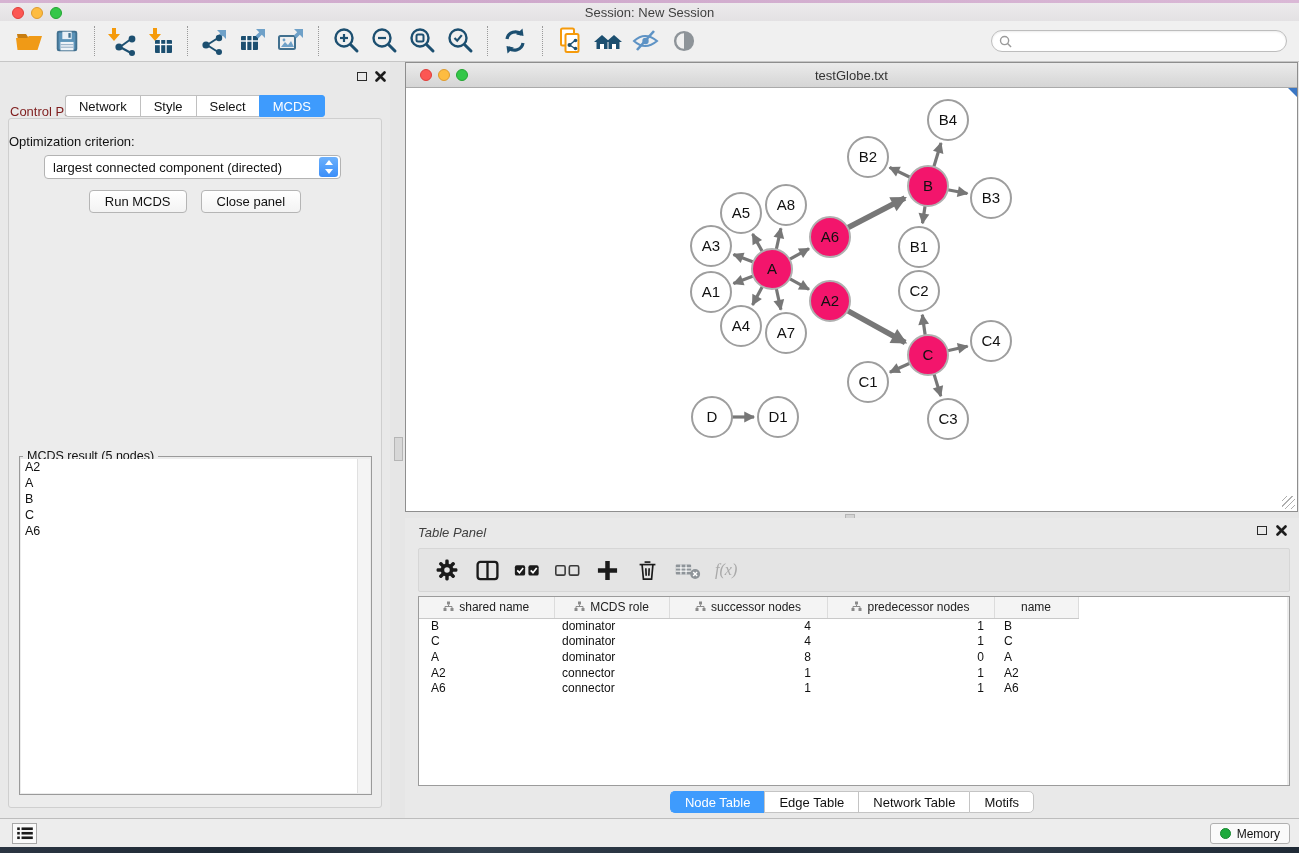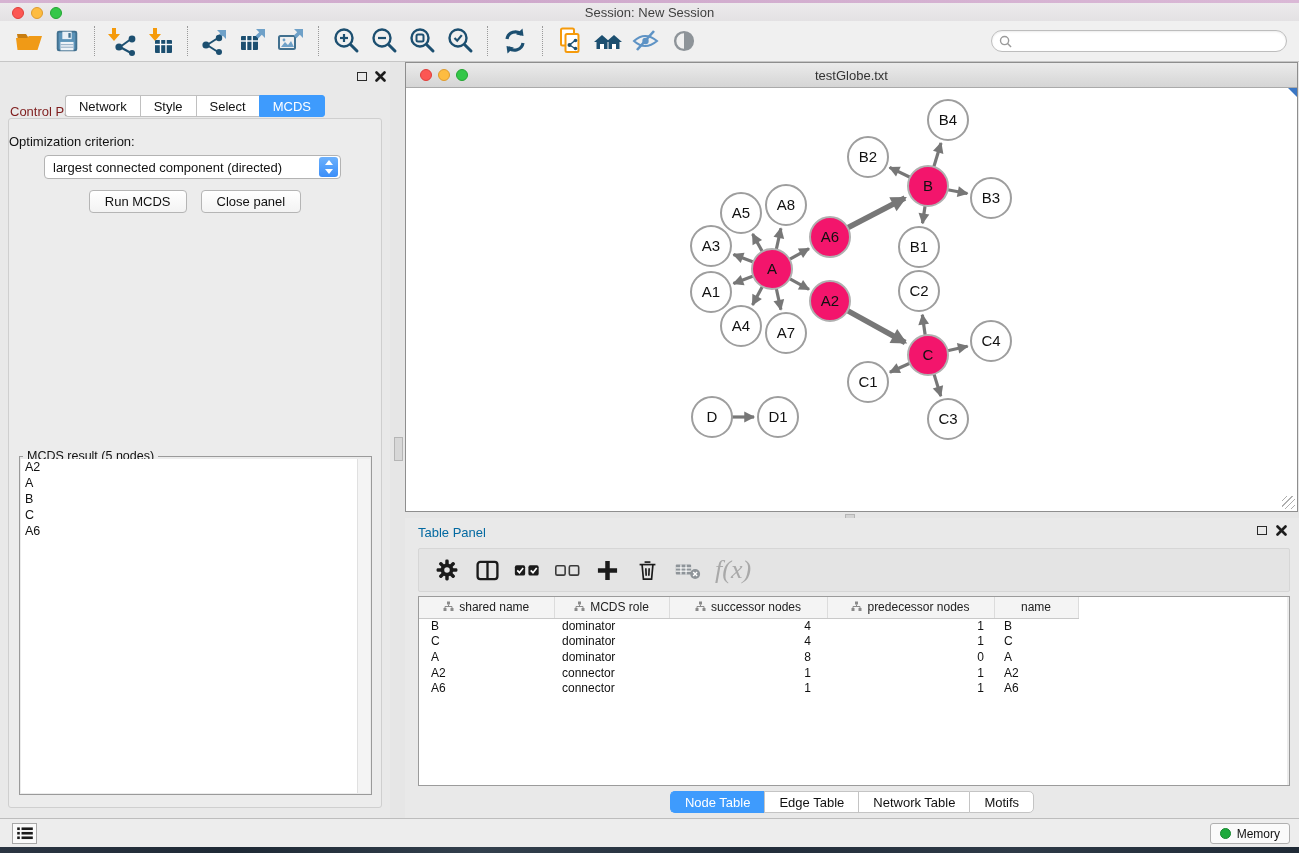--- a/index.html
+++ b/index.html
@@ -59,24 +59,24 @@
   #net-titlebar { position:absolute; left:0; top:0; right:0; height:25px; background:linear-gradient(#ebebeb,#d5d5d5); border-bottom:1px solid #aaa; }
   #net-titlebar .title { position:absolute; left:0; right:0; top:5px; text-align:center; font-size:13px; color:#333; }
   #net-canvas { position:absolute; left:0; top:25px; right:0; bottom:0; background:#fff; }
   #corner-flag { position:absolute; right:0; top:0; width:0; height:0; border-top:9px solid #3a76c4; border-left:9px solid transparent; }
   #resize-grip { position:absolute; right:2px; bottom:2px; width:13px; height:13px;
     background:repeating-linear-gradient(135deg, transparent 0 3px, #9a9a9a 3px 4px); opacity:.8; }
   #graph-svg text { font-family:"Liberation Sans",sans-serif; }
 
   
   #table-panel { left:405px; top:518px; width:894px; height:300px; background:#e9e9e9; }
-  #tp-header { position:absolute; left:13px; top:7px; font-size:13px; color:#0369a1; }
+  #tp-header { position:absolute; left:13px; top:7px; font-size:13px; color:#404040;font-style:italic; }
   #tp-toolbar { position:absolute; left:13px; right:9px; top:30px; height:44px; background:#e4e4e4; border:1px solid #d6d6d6; border-radius:2px; display:flex; align-items:center; padding-left:10px; gap:4px; }
   .tp-btn { width:36px; height:36px; display:flex; align-items:center; justify-content:center; }
-  .fx-label { font-family:"Liberation Serif", serif; font-style:italic; font-size:26px; color:#a9a9a9; }
+  .fx-label { font-family:"Liberation Serif", serif; font-style:italic; font-size:16px; color:#a9a9a9; }
   #table-wrap { position:absolute; left:13px; right:9px; top:78px; bottom:32px; background:#fff; border:1px solid #9b9b9b; overflow:hidden; }
   #table-scroll-track { position:absolute; right:0; top:0; bottom:0; width:2px; background:#ececec; }
   table#node-table { border-collapse:collapse; table-layout:fixed; width:100%; }
   #node-table col.c0{width:135px} #node-table col.c1{width:115px} #node-table col.c2{width:158px} #node-table col.c3{width:167px} #node-table col.c4{width:84px}
   #node-table th { height:21px; background:#f4f4f4; border-right:1px solid #dcdcdc; border-bottom:1px solid #c9c9c9; font-weight:normal; font-size:12px; color:#222; text-align:center; white-space:nowrap; overflow:hidden; }
   #node-table th.filler { background:#fff; border:none; }
   #node-table th .hicon { vertical-align:-1px; margin-right:5px; }
   #node-table td { height:15.6px; font-size:12px; color:#111; white-space:nowrap; overflow:hidden; }
   #node-table td.a-left  { text-align:left; padding-left:12px; }
   #node-table td.a-left2 { text-align:left; padding-left:8px; }

